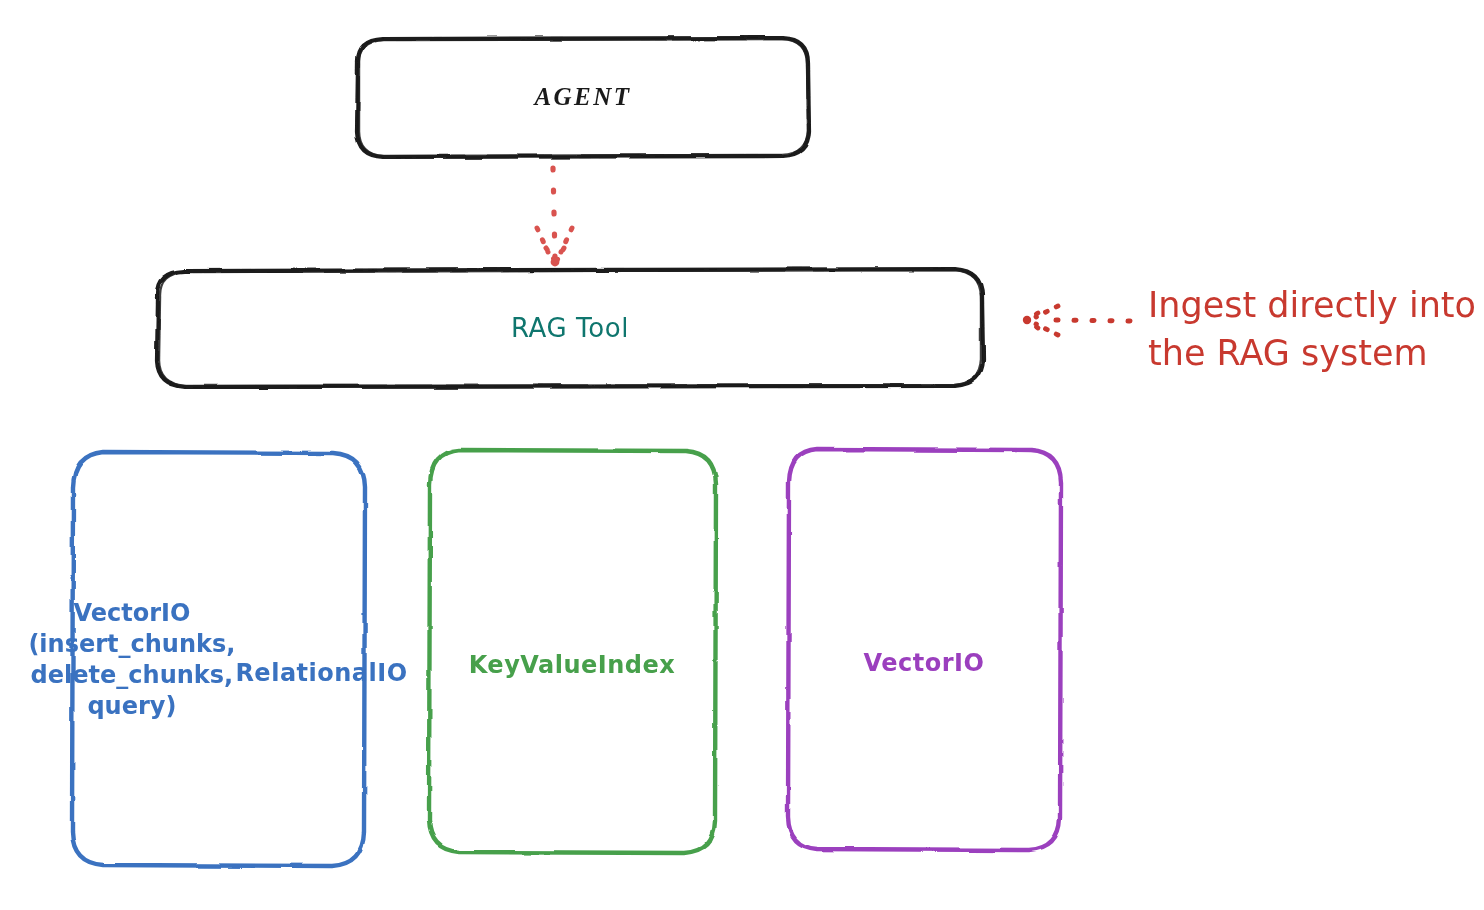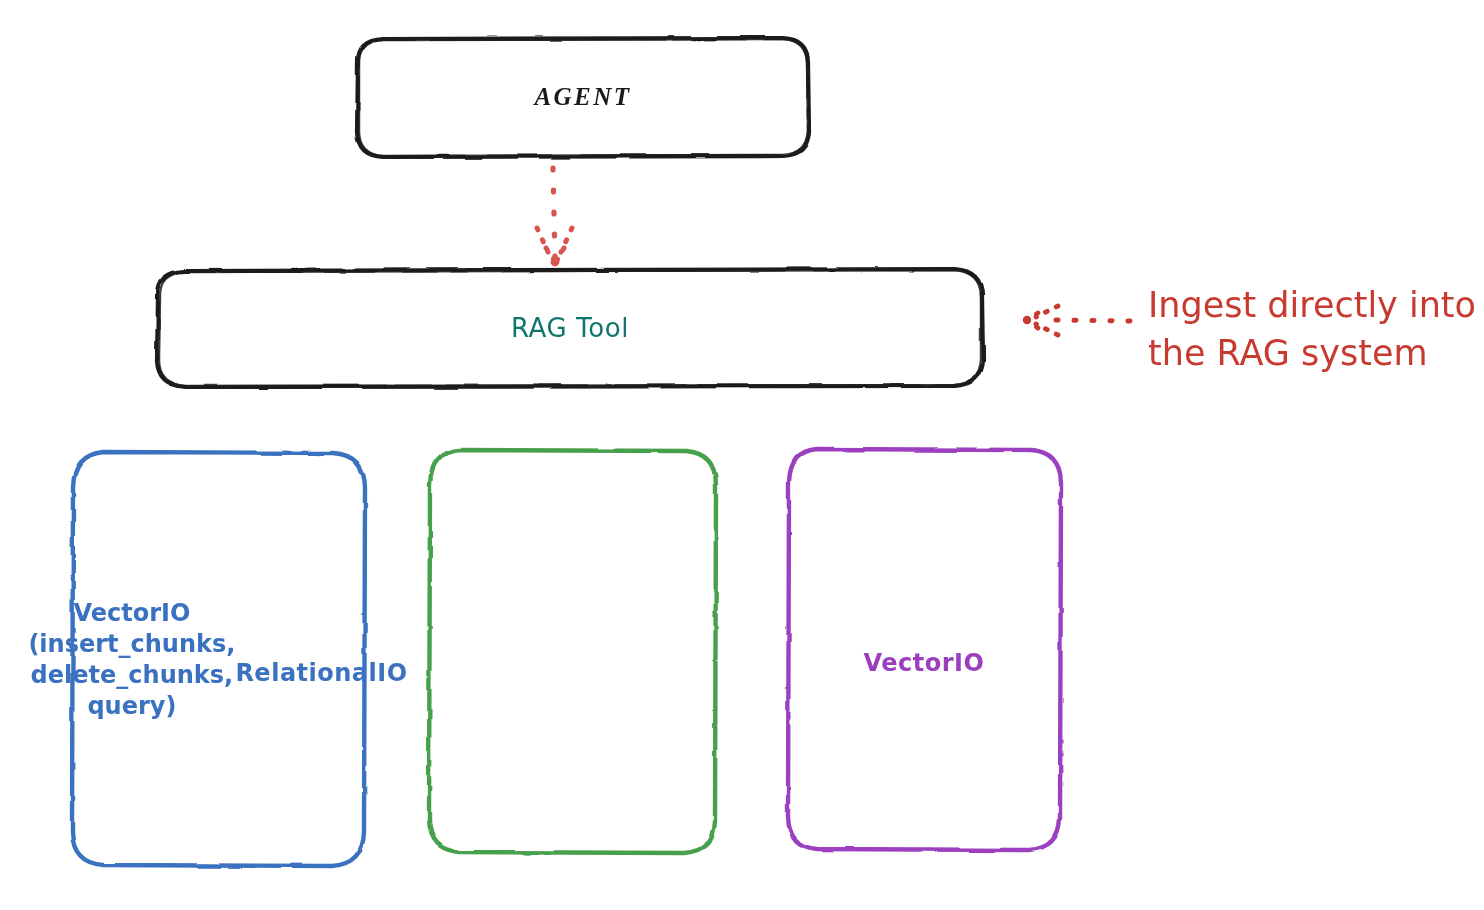--- a/index.html
+++ b/index.html
@@ -167,20 +167,21 @@
 
 <div class="store-label" id="vector-label">
   <div class="io">VectorIO
 (insert_chunks,
 delete_chunks,
 query)</div>
   <div class="index">RelationalIO</div>
 </div>
 
 <div class="store-label" id="keyvalue-label">
+  <div class="index">KeyValueIndex</div>
 </div>
 
 <div class="store-label" id="relational-label">
   <div class="index">VectorIO</div>
 </div>
 
 <div id="annotation-text">Ingest directly into
 the RAG system</div>
 
 </body></html>

